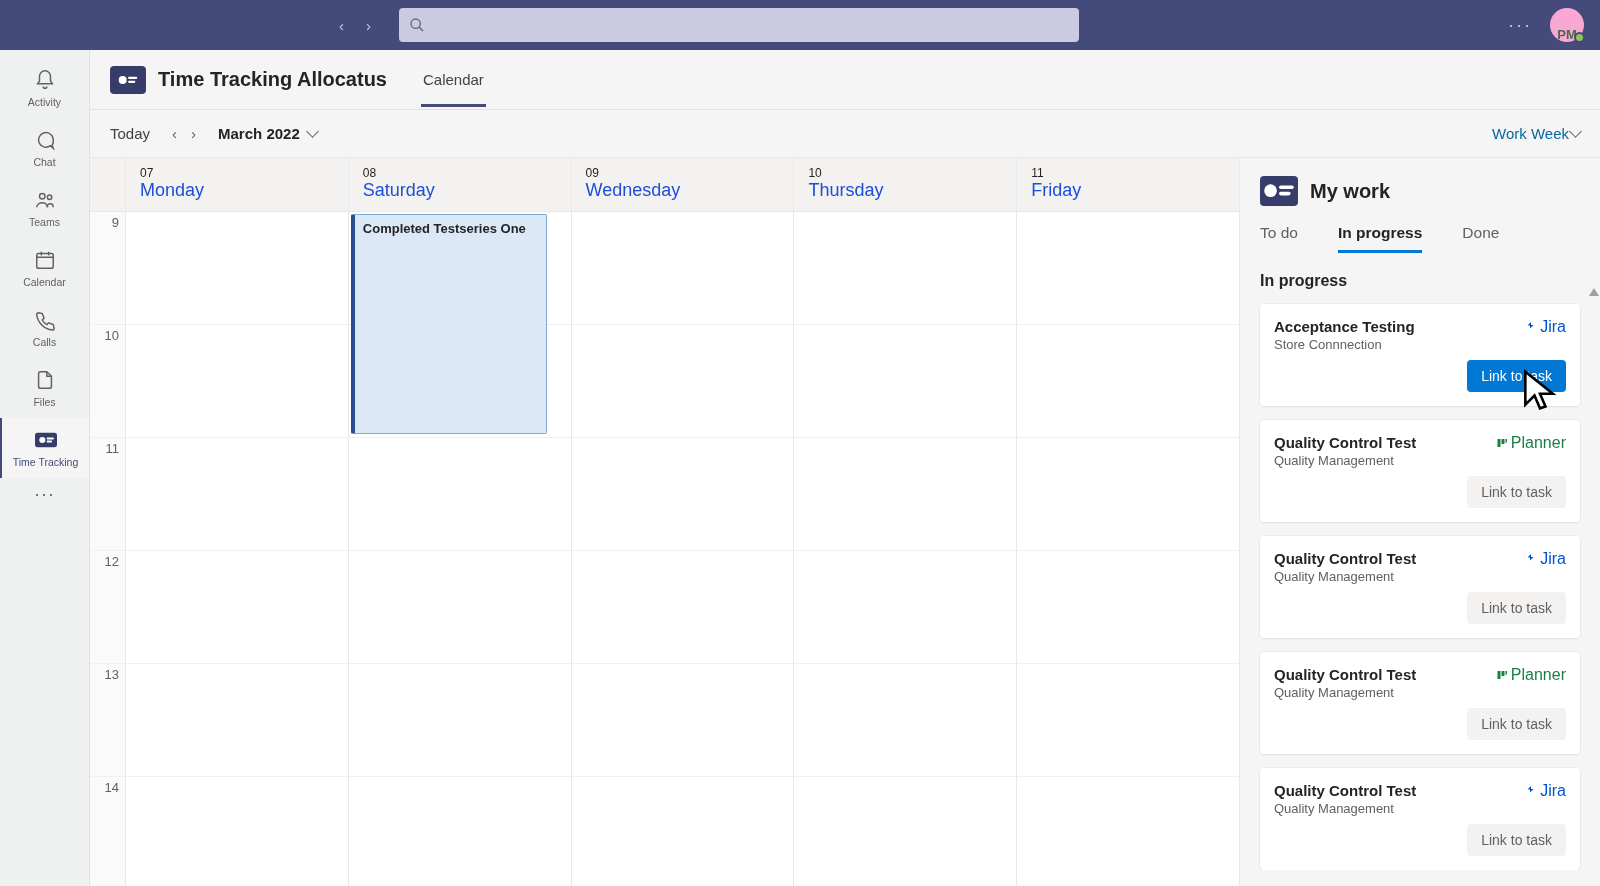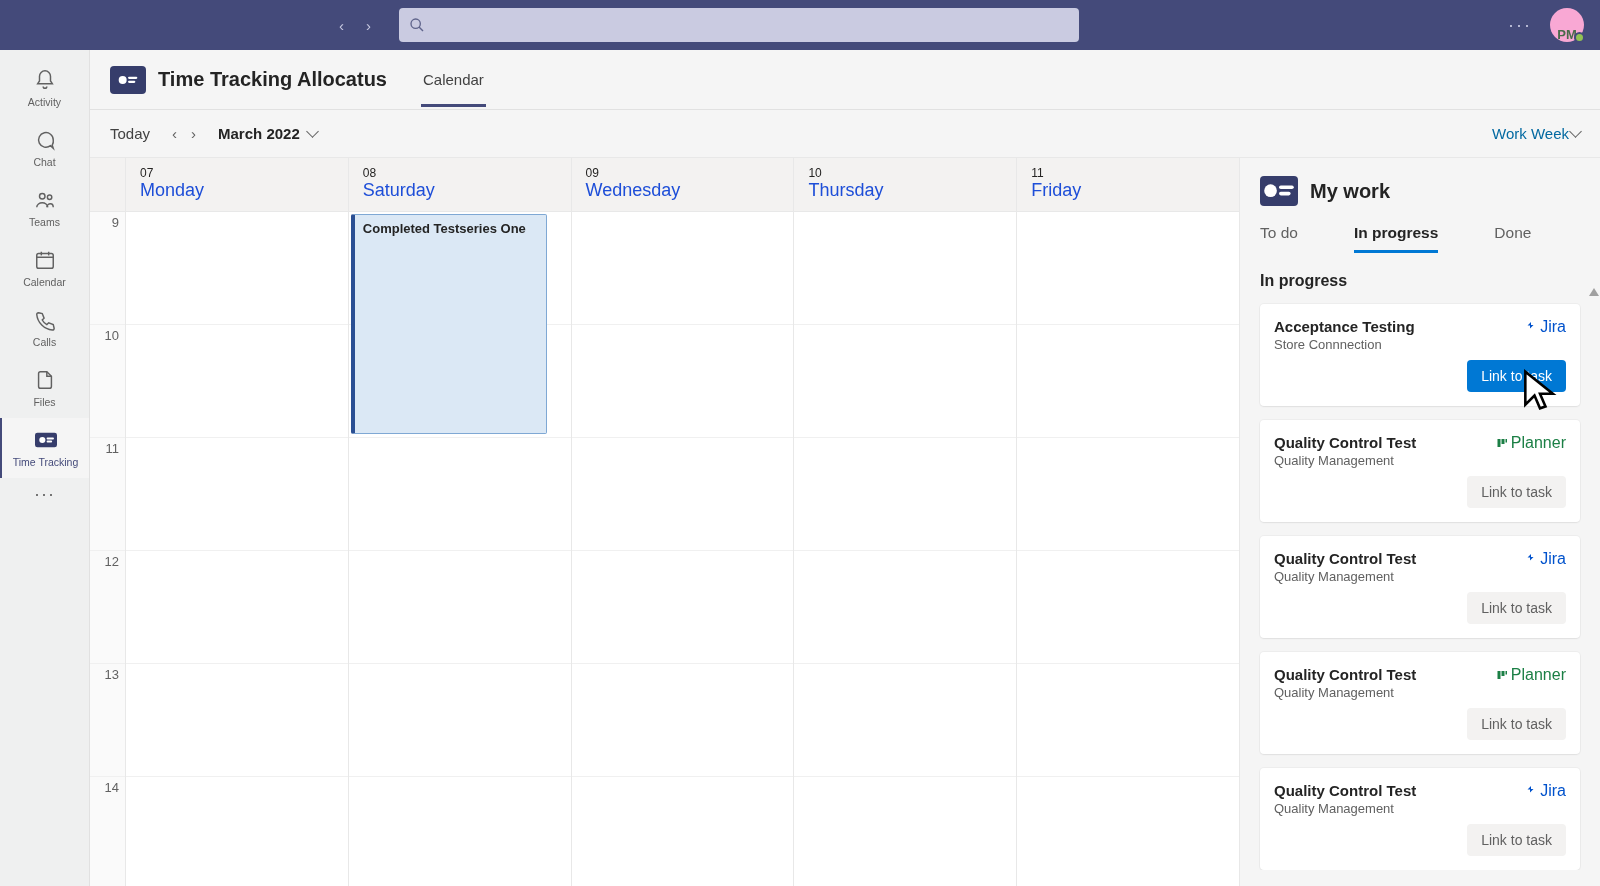--- a/index.html
+++ b/index.html
@@ -67,21 +67,21 @@
   .day-body { position: relative; }
   .hour-row { height: 113px; border-bottom: 1px solid #f0f0f0; }
 
   .event { position: absolute; left: 2px; right: 24px; background: #dbe8f5; border: 1px solid #7fa8d4; border-left: 4px solid #2a4f93; border-radius: 2px; padding: 6px 8px; font-size: 13px; color: #242424; font-weight: 600; }
 
   
   .side { width: 360px; background: #f5f5f5; display: flex; flex-direction: column; position: relative; }
   .side-inner { padding: 18px 20px 0 20px; overflow: hidden; }
   .side-title { display: flex; align-items: center; gap: 12px; font-size: 20px; font-weight: 700; color: #242424; }
   .side-title .app-icon { width: 38px; height: 30px; background: #363d6b; border-radius: 4px; display:flex; align-items:center; justify-content:center; }
-  .side-tabs { display: flex; gap: 56px; margin-top: 18px; border-bottom: 1px solid transparent; }
+  .side-tabs { display: flex; gap: 40px; margin-top: 18px; border-bottom: 1px solid transparent; }
   .side-tab { font-size: 15.5px; color: #616161; padding-bottom: 8px; cursor: pointer; }
   .side-tab.active { color: #242424; font-weight: 600; border-bottom: 3px solid #0078d4; }
   .side-section-title { margin-top: 18px; font-size: 16px; font-weight: 700; color: #242424; }
 
   .task-card { background: #fff; border-radius: 4px; margin-top: 14px; padding: 14px 14px 14px 14px; box-shadow: 0 1px 2px rgba(0,0,0,0.06), 0 0 0 1px rgba(0,0,0,0.03); position: relative; }
   .task-top { display: flex; justify-content: space-between; align-items: flex-start; }
   .task-title { font-size: 15px; font-weight: 600; color: #242424; }
   .task-sub { font-size: 13px; color: #616161; margin-top: 2px; }
   .task-badge { font-size: 16px; color: #0052cc; display: flex; align-items: center; gap: 3px; }
   .task-badge svg { width: 12px; height: 12px; }

